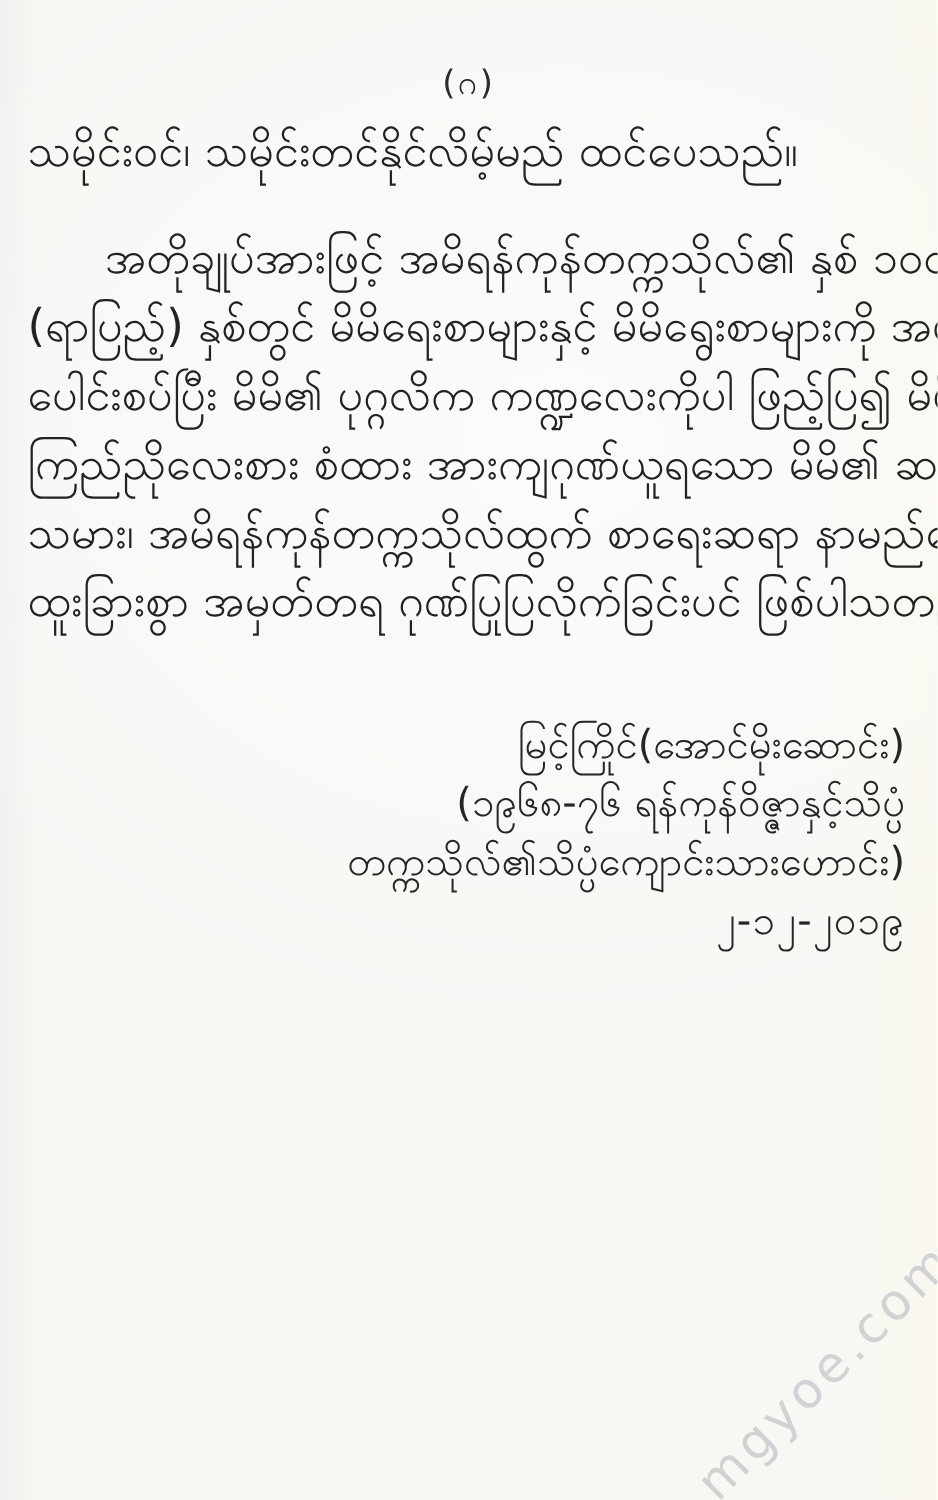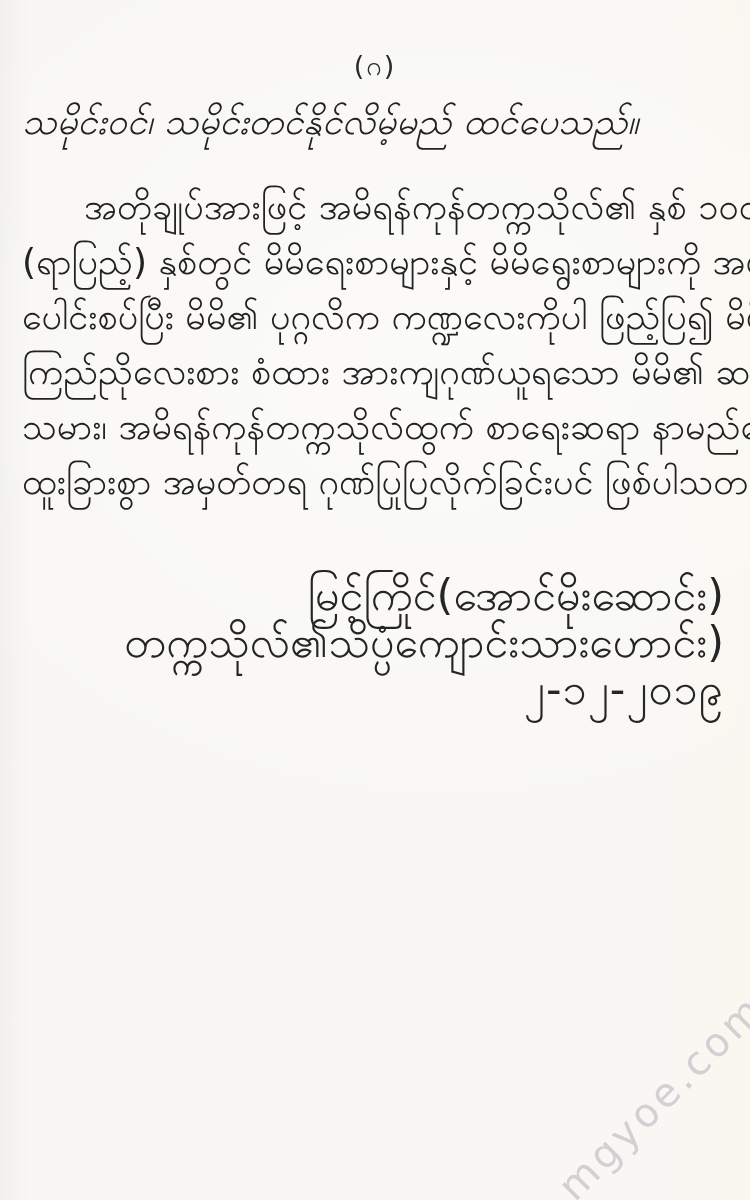--- a/index.html
+++ b/index.html
@@ -38,28 +38,27 @@
   }
   .line {
     height: 55px;
     text-align: justify;
     text-align-last: justify;
     white-space: nowrap;
   }
   .line.para-end {
     text-align: left;
     text-align-last: left;
-    font-style: italic;
   }
   .line.indent { padding-left: 62px; margin-top: 30px; }
   .signature {
     position: absolute;
     top: 572px; right: 26px;
     text-align: right;
-    font-size: 43px;
+    font-size: 32px;
     line-height: 47px;
     color: #252525;
   }
   .signature .date { letter-spacing: 1px; }
   .watermark {
     position: absolute;
     left: 527px; top: 1078px;
     width: 260px;
     text-align: center;
     transform: rotate(-45deg);
@@ -81,19 +80,20 @@
     <div class="line indent">အတိုချုပ်အားဖြင့် အမိရန်ကုန်တက္ကသိုလ်၏ နှစ် ၁၀၀</div>
     <div class="line">(ရာပြည့်) နှစ်တွင် မိမိရေးစာများနှင့် မိမိရွေးစာများကို အမှတ်တရ</div>
     <div class="line">ပေါင်းစပ်ပြီး မိမိ၏ ပုဂ္ဂလိက ကဏ္ဍလေးကိုပါ ဖြည့်ပြ၍ မိမိ</div>
     <div class="line">ကြည်ညိုလေးစား စံထား အားကျဂုဏ်ယူရသော မိမိ၏ ဆရာ</div>
     <div class="line">သမား၊ အမိရန်ကုန်တက္ကသိုလ်ထွက် စာရေးဆရာ နာမည်ကျော်</div>
     <div class="line">ထူးခြားစွာ အမှတ်တရ ဂုဏ်ပြုပြလိုက်ခြင်းပင် ဖြစ်ပါသတည်း။</div>
   </div>
 
   <div class="signature">
     <div>မြင့်ကြိုင်(အောင်မိုးဆောင်း)</div>
+    <div>(၁၉၆၈-၇၆ ရန်ကုန်ဝိဇ္ဇာနှင့်သိပ္ပံ</div>
     <div>တက္ကသိုလ်၏သိပ္ပံကျောင်းသားဟောင်း)</div>
     <div class="date">၂-၁၂-၂၀၁၉</div>
   </div>
 
   <div class="watermark">mgyoe.com</div>
 
 </div>
 
 </body></html>

